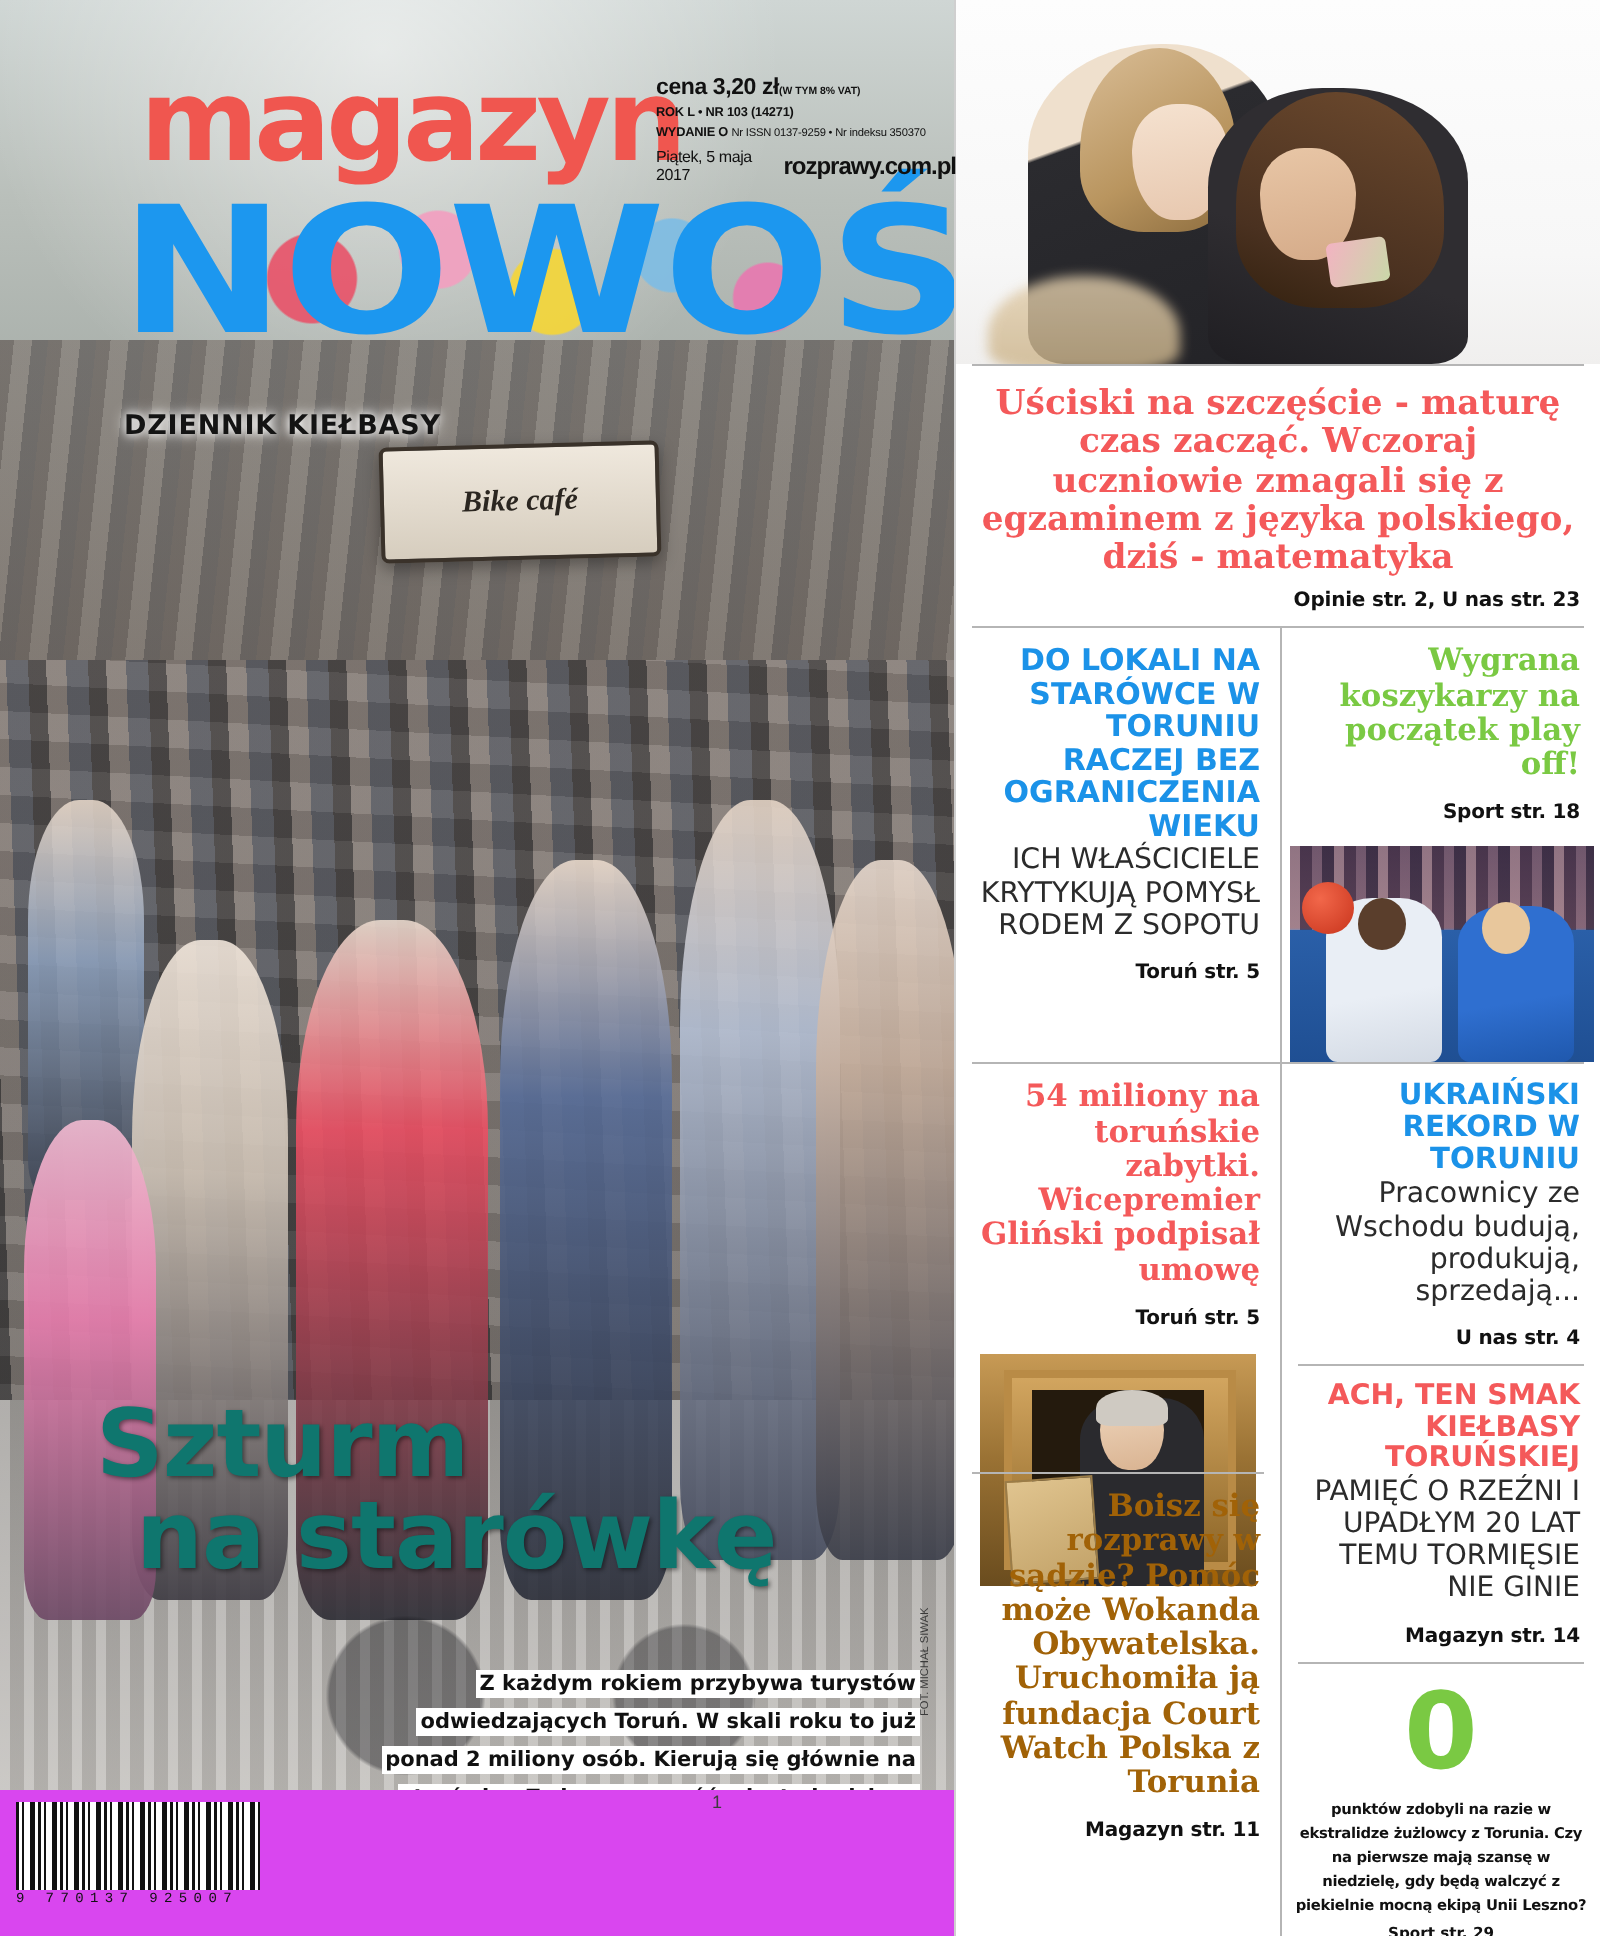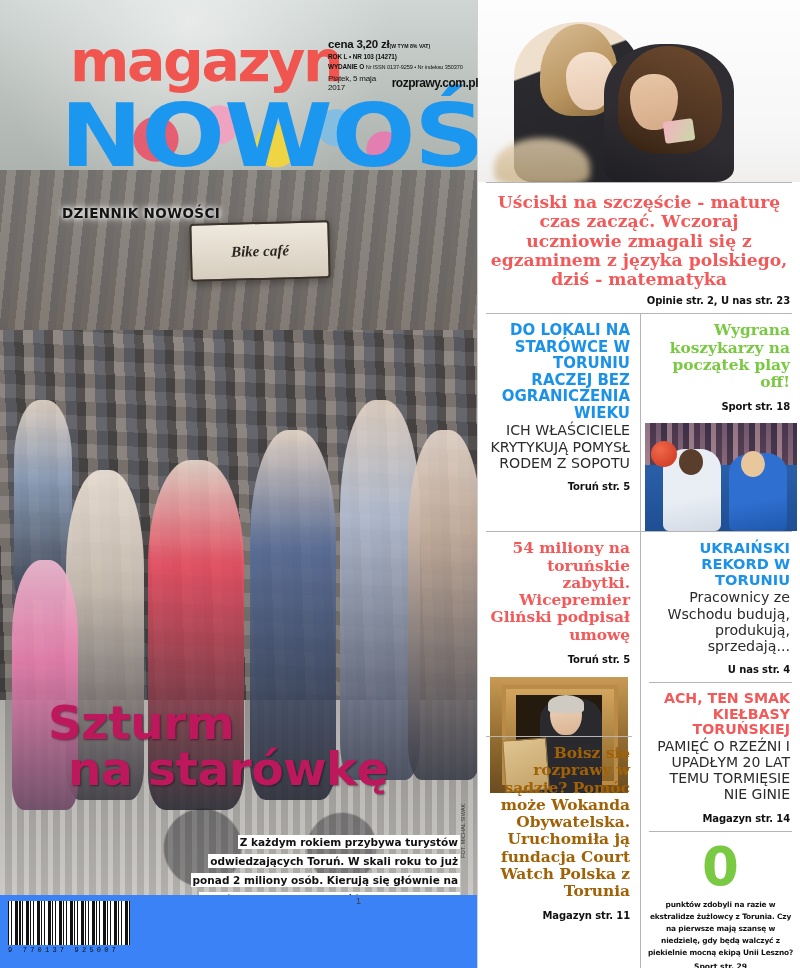--- a/index.html
+++ b/index.html
@@ -159,21 +159,21 @@
 
   
   .szturm {
     position: absolute;
     left: 48px; top: 700px;
     z-index: 5;
     font-family: "DejaVu Sans", sans-serif;
     font-weight: bold;
     font-size: 47px;
     line-height: .98;
-    color: #be185d;
+    color: #0f766e;
     letter-spacing: -.5px;
     text-shadow: 1px 1px 2px rgba(0,0,0,.45);
   }
   .szturm .l2 { padding-left: 20px; }
 
   
   .caption {
     position: absolute;
     left: 182px; top: 832px;
     width: 278px;
@@ -193,21 +193,21 @@
     padding: 1px 2px;
   }
   .caption .lead { font-size: 10.5px; }
   .caption .pg { font-weight: normal; font-size: 9.3px; }
 
   
   .barcode-area {
     position: absolute;
     left: 0; top: 895px;
     width: 477px; height: 73px;
-    background: #3b82f6;
+    background: #d946ef;
     z-index: 7;
   }
   .barcode {
     position: absolute; left: 8px; top: 6px;
     width: 122px; height: 44px;
     background: repeating-linear-gradient(90deg,
       #111 0 1.5px, #fff 1.5px 3px, #111 3px 4.2px, #fff 4.2px 7px,
       #111 7px 9.6px, #fff 9.6px 11px);
   }
   .barcode-num {
@@ -476,21 +476,21 @@
       <div class="mp-layer mp-figure f4"></div>
       <div class="mp-layer mp-figure f3"></div>
       <div class="mp-layer mp-figure f2"></div>
       <div class="mp-layer mp-figure f1"></div>
       <div class="mp-layer mp-bike"></div>
     </div>
 
     <div class="masthead">
       <div class="magazyn">magazyn</div>
       <div class="nowosci">NOWOŚCI</div>
-      <div class="dziennik">DZIENNIK NOWOŚCI</div>
+      <div class="dziennik">DZIENNIK KIEŁBASY</div>
     </div>
 
     <div class="szturm">
       <div>Szturm</div>
       <div class="l2">na starówkę</div>
     </div>
 
     <div class="caption">
       <p class="lead">Z każdym rokiem przybywa turystów odwiedzających Toruń. W skali roku to już ponad 2 miliony osób. Kierują się głównie na starówkę. Zwłaszcza część miasta będzie w stanie przyjąć kolejnych gości?</p>
       <p>Starówka - wizja lokalna</p><p class="pg">str. 22</p>

